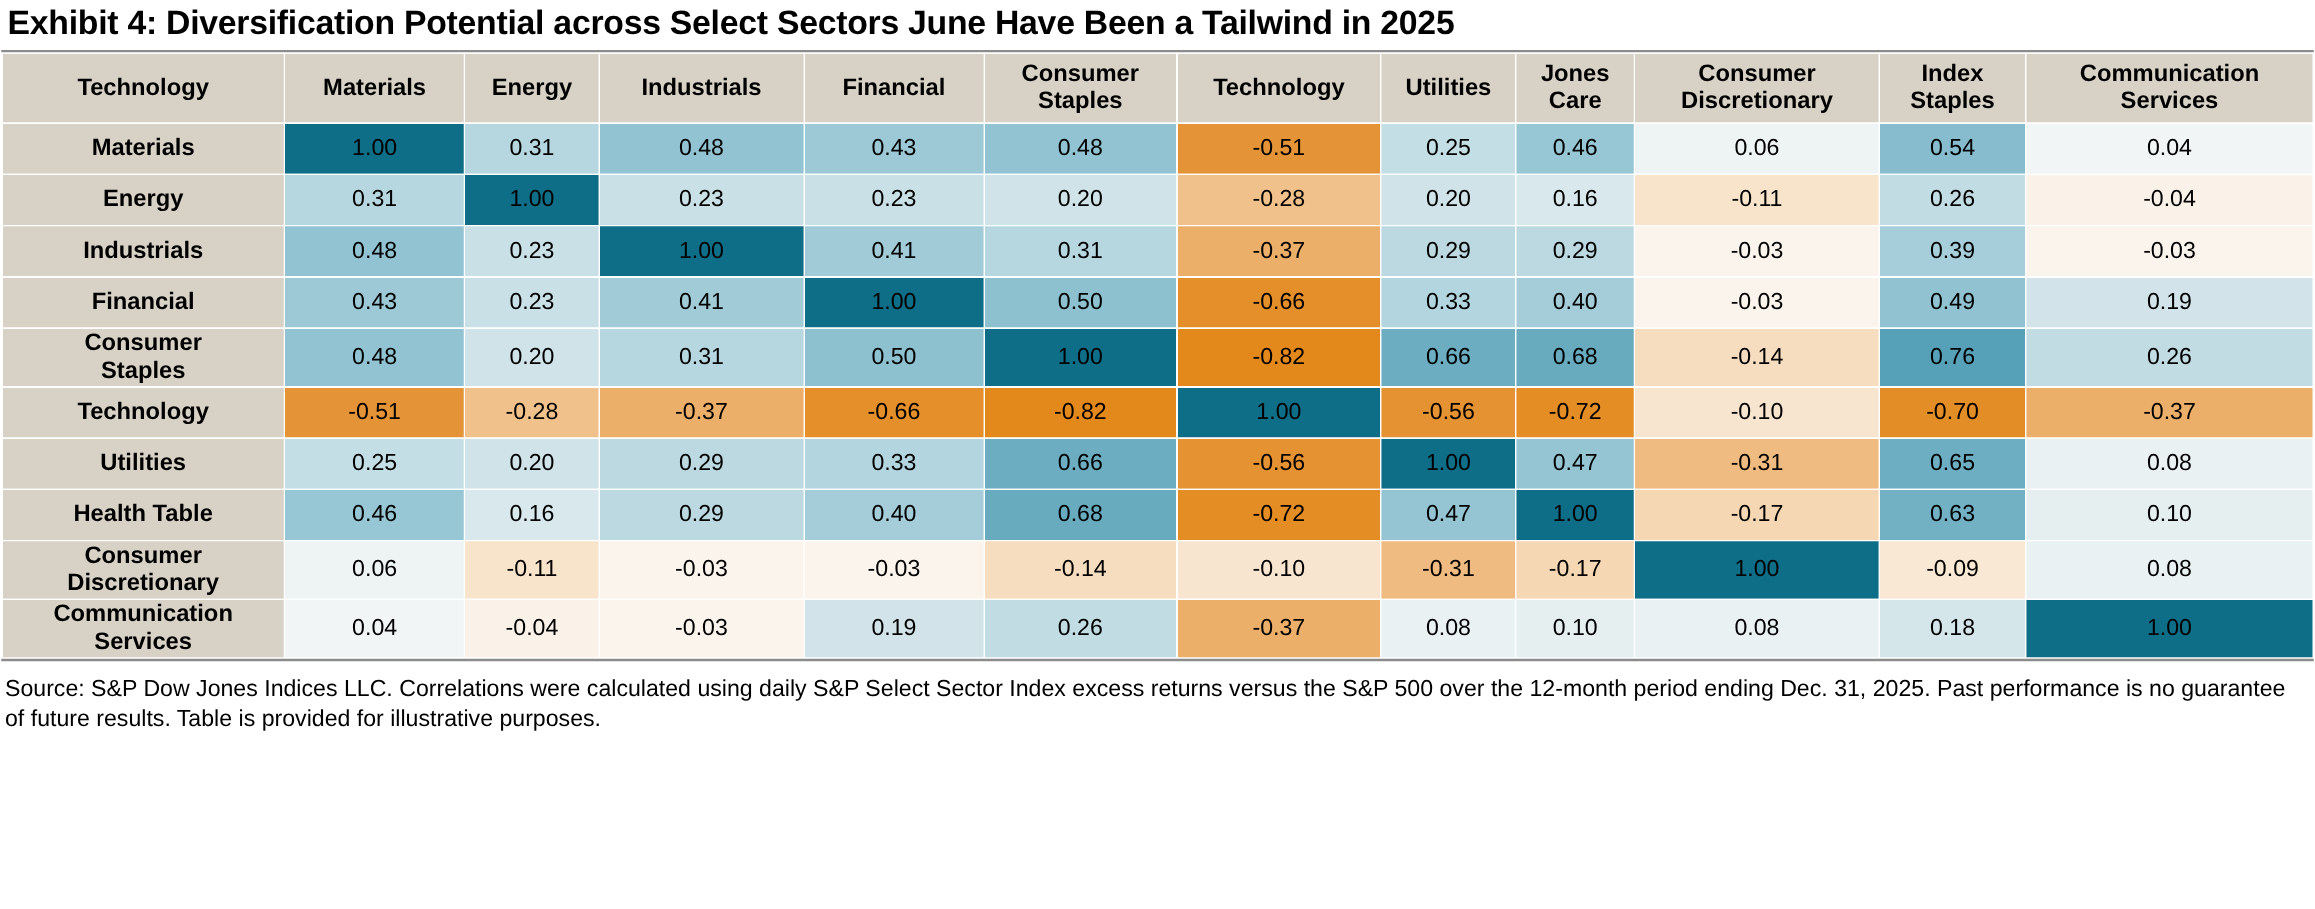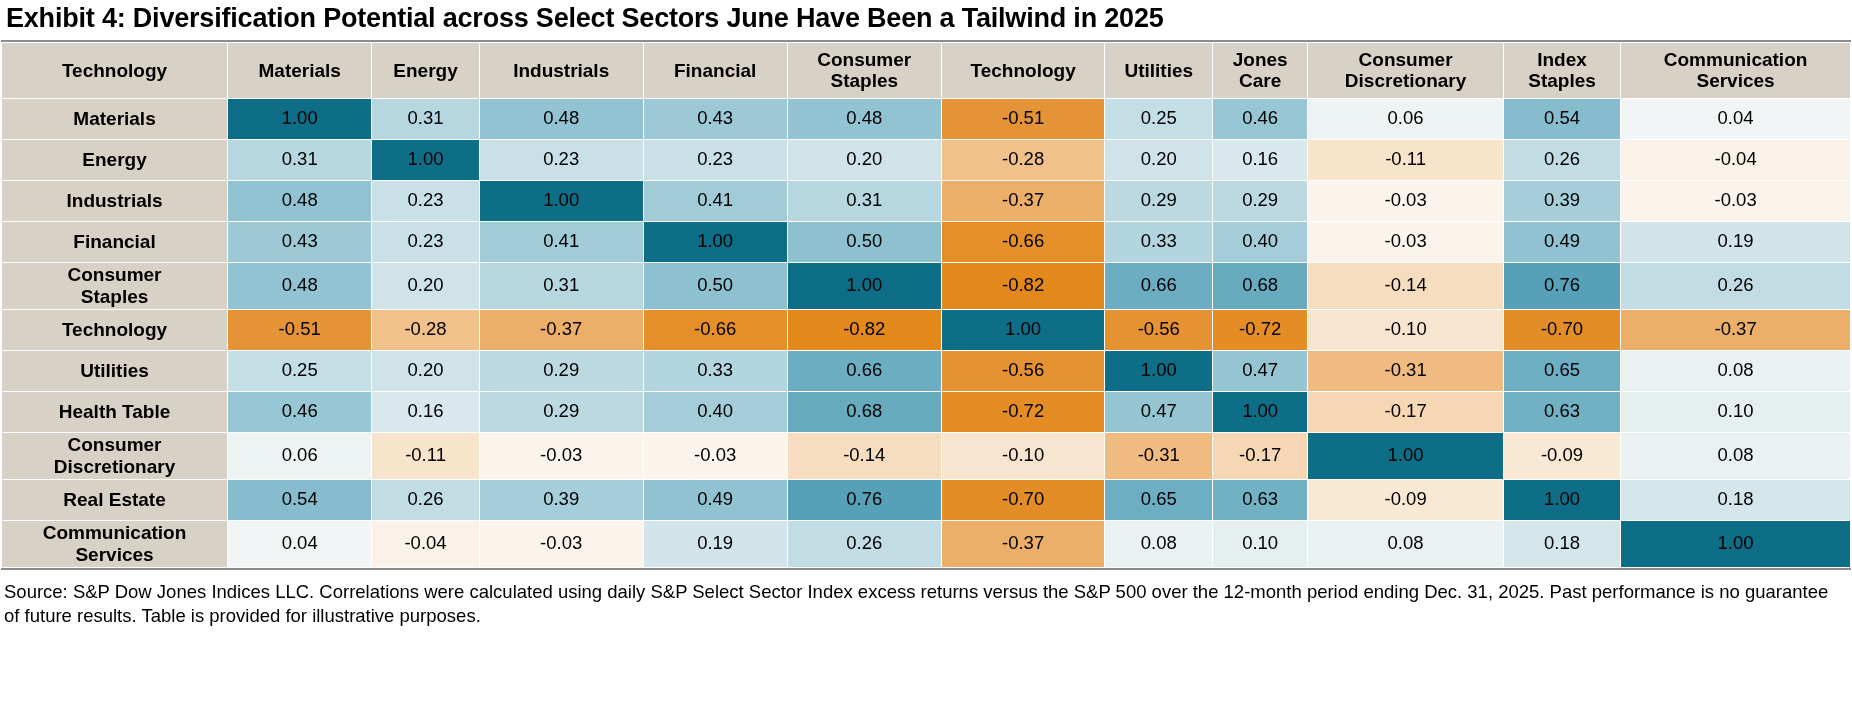--- a/index.html
+++ b/index.html
@@ -253,34 +253,20 @@
           <td class="cell" style="background: rgb(250, 244, 236);">-0.03</td>
           <td class="cell" style="background: rgb(250, 244, 236);">-0.03</td>
           <td class="cell" style="background: rgb(247, 221, 191);">-0.14</td>
           <td class="cell" style="background: rgb(248, 229, 208);">-0.10</td>
           <td class="cell" style="background: rgb(239, 187, 128);">-0.31</td>
           <td class="cell" style="background: rgb(246, 215, 179);">-0.17</td>
           <td class="cell" style="background: rgb(15, 110, 135);">1.00</td>
           <td class="cell" style="background: rgb(249, 232, 212);">-0.09</td>
           <td class="cell" style="background: rgb(234, 241, 242);">0.08</td>
         </tr>
-        <tr class="r-1">
-          <td class="rowlabel"><span>Real Estate</span></td>
-          <td class="cell" style="background: rgb(134, 188, 205);">0.54</td>
-          <td class="cell" style="background: rgb(194, 220, 228);">0.26</td>
-          <td class="cell" style="background: rgb(166, 206, 218);">0.39</td>
-          <td class="cell" style="background: rgb(144, 194, 209);">0.49</td>
-          <td class="cell" style="background: rgb(87, 161, 184);">0.76</td>
-          <td class="cell" style="background: rgb(227, 141, 38);">-0.70</td>
-          <td class="cell" style="background: rgb(110, 174, 194);">0.65</td>
-          <td class="cell" style="background: rgb(114, 177, 196);">0.63</td>
-          <td class="cell" style="background: rgb(249, 232, 212);">-0.09</td>
-          <td class="cell" style="background: rgb(15, 110, 135);">1.00</td>
-          <td class="cell" style="background: rgb(212, 230, 234);">0.18</td>
-        </tr>
         <tr class="r-2">
           <td class="rowlabel"><span>Communication</span><br><span>Services</span></td>
           <td class="cell" style="background: rgb(242, 245, 245);">0.04</td>
           <td class="cell" style="background: rgb(250, 242, 232);">-0.04</td>
           <td class="cell" style="background: rgb(250, 244, 236);">-0.03</td>
           <td class="cell" style="background: rgb(210, 228, 233);">0.19</td>
           <td class="cell" style="background: rgb(194, 220, 228);">0.26</td>
           <td class="cell" style="background: rgb(236, 175, 106);">-0.37</td>
           <td class="cell" style="background: rgb(234, 241, 242);">0.08</td>
           <td class="cell" style="background: rgb(229, 239, 240);">0.10</td>

